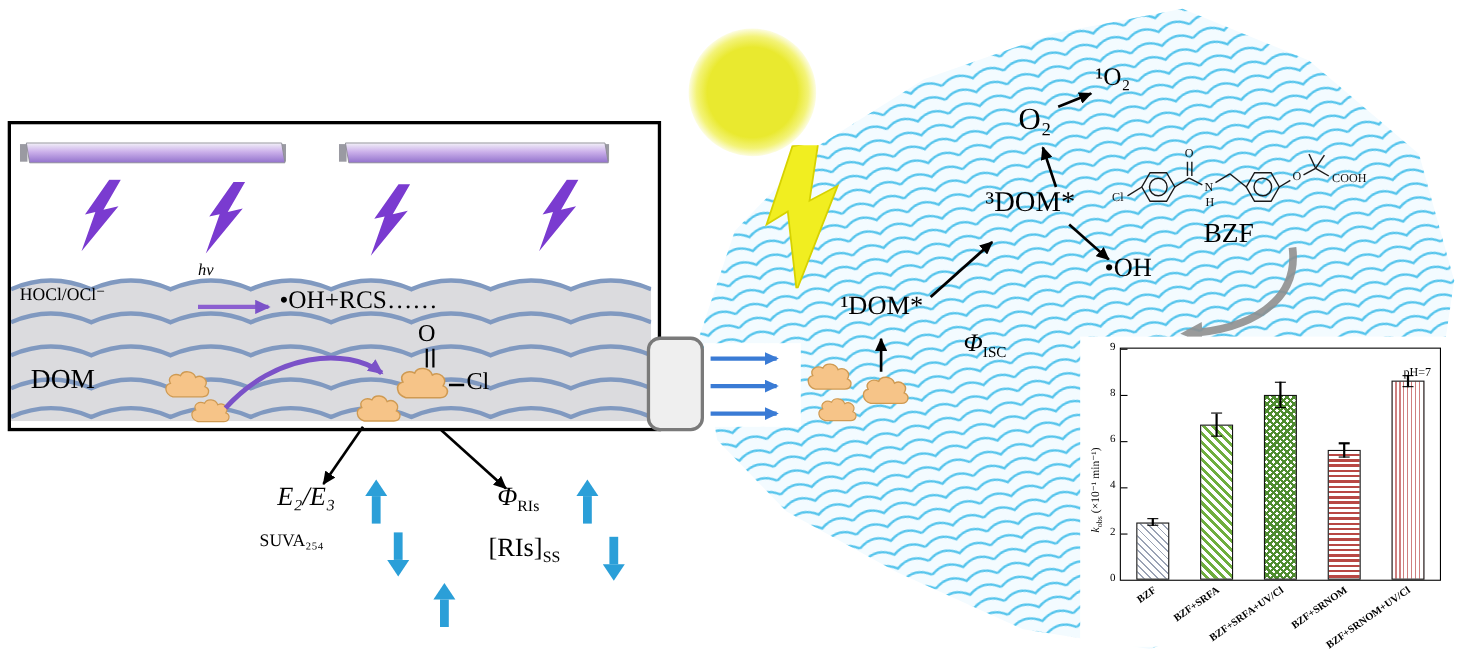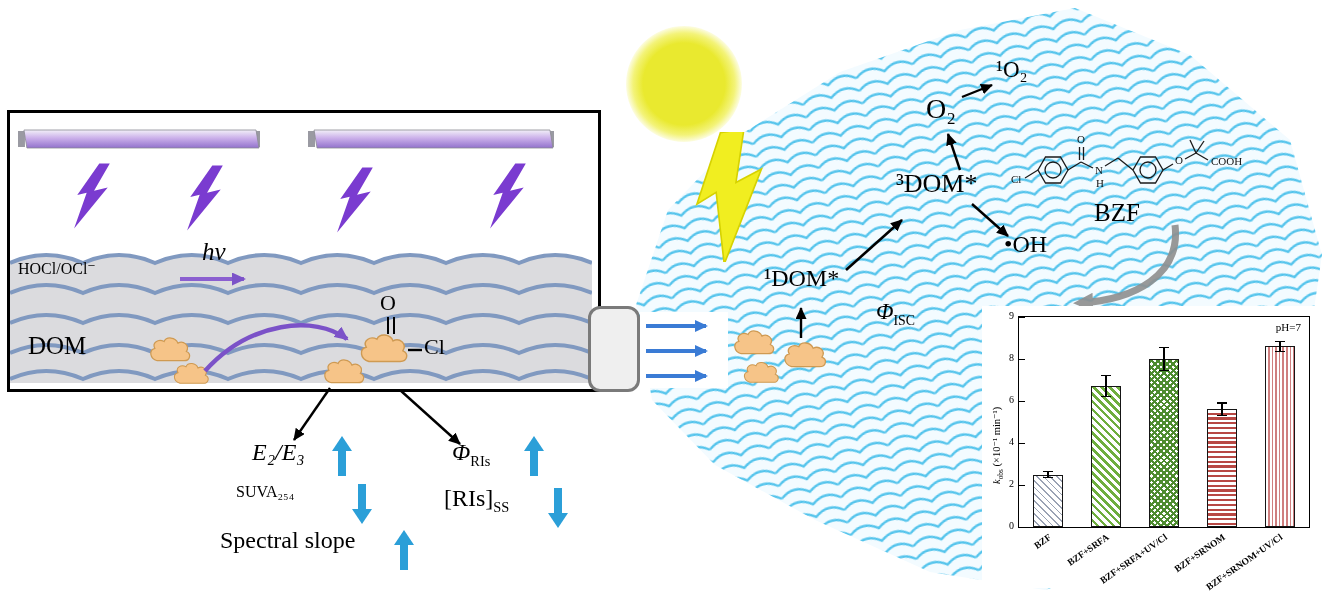--- a/index.html
+++ b/index.html
@@ -37,21 +37,21 @@
                        repeating-linear-gradient(-45deg,#ffffff 0 2.4px,#4e8c2f 2.4px 4.4px)}
   .p-rhorz{background:repeating-linear-gradient(180deg,#ffffff 0 2.6px,#b84844 2.6px 4.8px)}
   .p-pvert{background:repeating-linear-gradient(90deg,#ffffff 0 2px,#cf7f7f 2px 3.6px)}
   .eline{position:absolute;width:1.3px;background:#000}
   .ecap{position:absolute;width:10px;height:1.3px;background:#000}
   .ymark{position:absolute;left:0;width:6px;height:1.2px;background:#000}
   .ytick{position:absolute;left:8px;width:24px;text-align:right;font-size:10px;color:#000}
   .ylabel{position:absolute;left:8px;top:178px;transform:rotate(-90deg);transform-origin:0 0;
           font-size:10.5px;color:#000;white-space:nowrap}
   .ylabel sub{font-size:70%}
-  .ph{position:absolute;right:8px;top:4px;font-size:11px;color:#000}
+  .ph{position:absolute;right:8px;top:16px;font-size:11px;color:#000}
   .xanchor{position:absolute;width:0;height:0}
   .xlab{position:absolute;right:0;top:0;transform:rotate(-35deg);transform-origin:100% 0;
         font-size:9.5px;font-weight:bold;color:#000;white-space:nowrap}
 
   svg text{font-family:"Liberation Serif","DejaVu Serif",serif;font-size:11px;fill:#111}
   .z1{z-index:1}.z2{z-index:2}.z3{z-index:3}
 </style>
 </head>
 <body>
 
@@ -122,24 +122,25 @@
     <svg class="abs" style="left:0;top:126px" width="582" height="144" viewBox="0 0 582 144">
       <path d="M0,24 Q36,8 73,24 Q109,8 145,24 Q182,8 218,24 Q254,8 291,24 Q327,8 364,24 Q400,8 436,24 Q473,8 509,24 Q545,8 582,24 L582,144 L0,144 Z" fill="#dbdbde"></path>
       <path d="M0,24 Q36,8 73,24 Q109,8 145,24 Q182,8 218,24 Q254,8 291,24 Q327,8 364,24 Q400,8 436,24 Q473,8 509,24 Q545,8 582,24" fill="none" stroke="#8099c0" stroke-width="4"></path>
       <path d="M0,54 Q36,38 73,54 Q109,38 145,54 Q182,38 218,54 Q254,38 291,54 Q327,38 364,54 Q400,38 436,54 Q473,38 509,54 Q545,38 582,54" fill="none" stroke="#8099c0" stroke-width="4"></path>
       <path d="M0,84 Q36,68 73,84 Q109,68 145,84 Q182,68 218,84 Q254,68 291,84 Q327,68 364,84 Q400,68 436,84 Q473,68 509,84 Q545,68 582,84" fill="none" stroke="#8099c0" stroke-width="4"></path>
       <path d="M0,114 Q36,98 73,114 Q109,98 145,114 Q182,98 218,114 Q254,98 291,114 Q327,98 364,114 Q400,98 436,114 Q473,98 509,114 Q545,98 582,114" fill="none" stroke="#8099c0" stroke-width="4"></path>
       <path d="M0,140 Q36,124 73,140 Q109,124 145,140 Q182,124 218,140 Q254,124 291,140 Q327,124 364,140 Q400,124 436,140 Q473,124 509,140 Q545,124 582,140" fill="none" stroke="#8099c0" stroke-width="4"></path>
     </svg>
 
     <span class="abs txt" style="left:8px;top:148px;font-size:16px">HOCl/OCl⁻</span>
-    <span class="abs txt it" style="left:192px;top:126px;font-size:25px">hν</span>
+    <span class="abs txt it" style="left:170px;top:126px;font-size:15px">hν</span>
     <svg class="abs" style="left:168px;top:158px" width="80" height="16">
       <line x1="2" y1="8" x2="66" y2="8" stroke="#8b5fd0" stroke-width="4" marker-end="url(#ahPurple)"></line>
       </svg>
+    <span class="abs txt" style="left:244px;top:148px;font-size:23px">•OH+RCS……</span>
 
     <span class="abs txt" style="left:370px;top:178px;font-size:22px">O</span>
     <svg class="abs" style="left:374px;top:203px" width="16" height="20">
       <line x1="4" y1="1" x2="4" y2="18" stroke="#000" stroke-width="2"></line>
       <line x1="10" y1="1" x2="10" y2="18" stroke="#000" stroke-width="2"></line>
       </svg>
     <svg class="abs" style="left:348px;top:219px" width="54" height="34">
       <use href="#cloudShape" width="54" height="34"></use>
       </svg>
     <svg class="abs" style="left:398px;top:234px" width="16" height="6">
@@ -173,21 +174,20 @@
       <div class="tri"></div>
       <div class="stem"></div>
     </div>
 
   <span class="abs txt z2" style="left:236px;top:484px;font-size:16px">SUVA₂₅₄</span>
   <div class="abs darr" style="left:352px;top:484px">
       <div class="stem"></div>
       <div class="tri"></div>
     </div>
 
-  <span class="abs txt z2" style="left:220px;top:528px;font-size:24px">Spectral slope</span>
   <div class="abs uarr" style="left:394px;top:530px">
       <div class="tri"></div>
       <div class="stem"></div>
     </div>
 
   <span class="abs txt z2" style="left:452px;top:440px;font-size:24px"><span class="it">Φ</span><sub>RIs</sub></span>
   <div class="abs uarr" style="left:524px;top:436px">
       <div class="tri"></div>
       <div class="stem"></div>
     </div>

